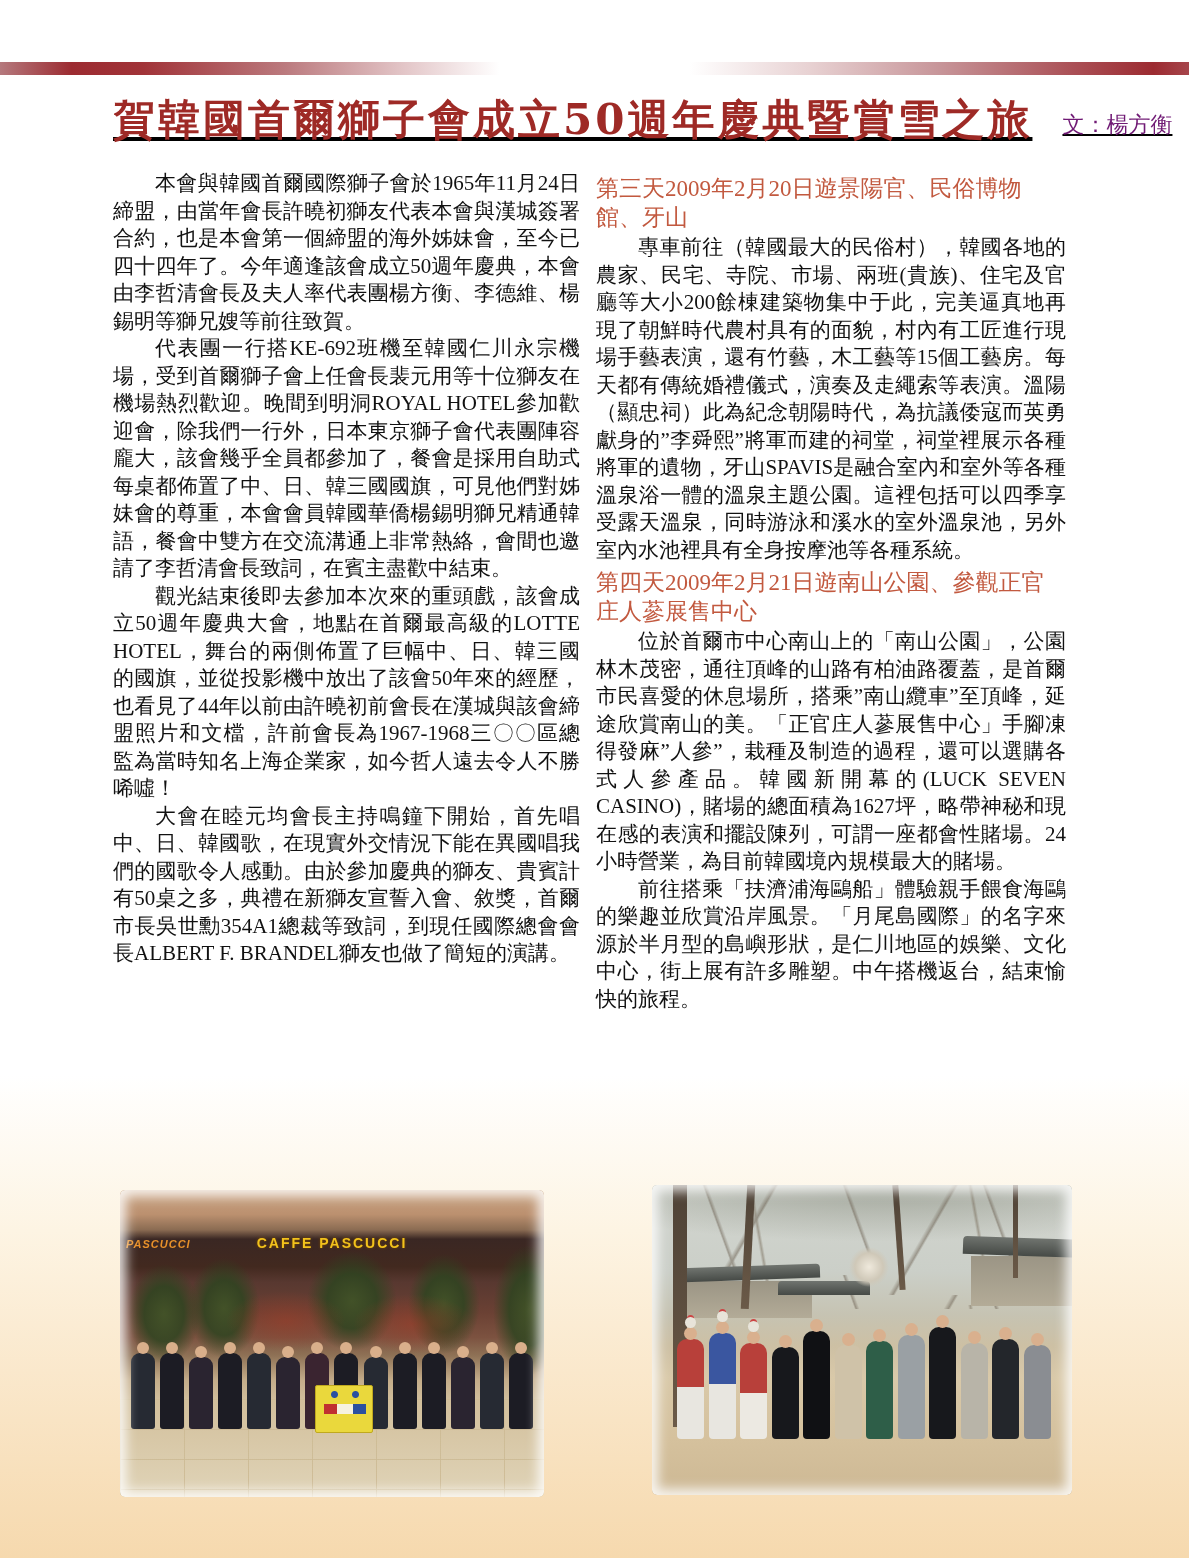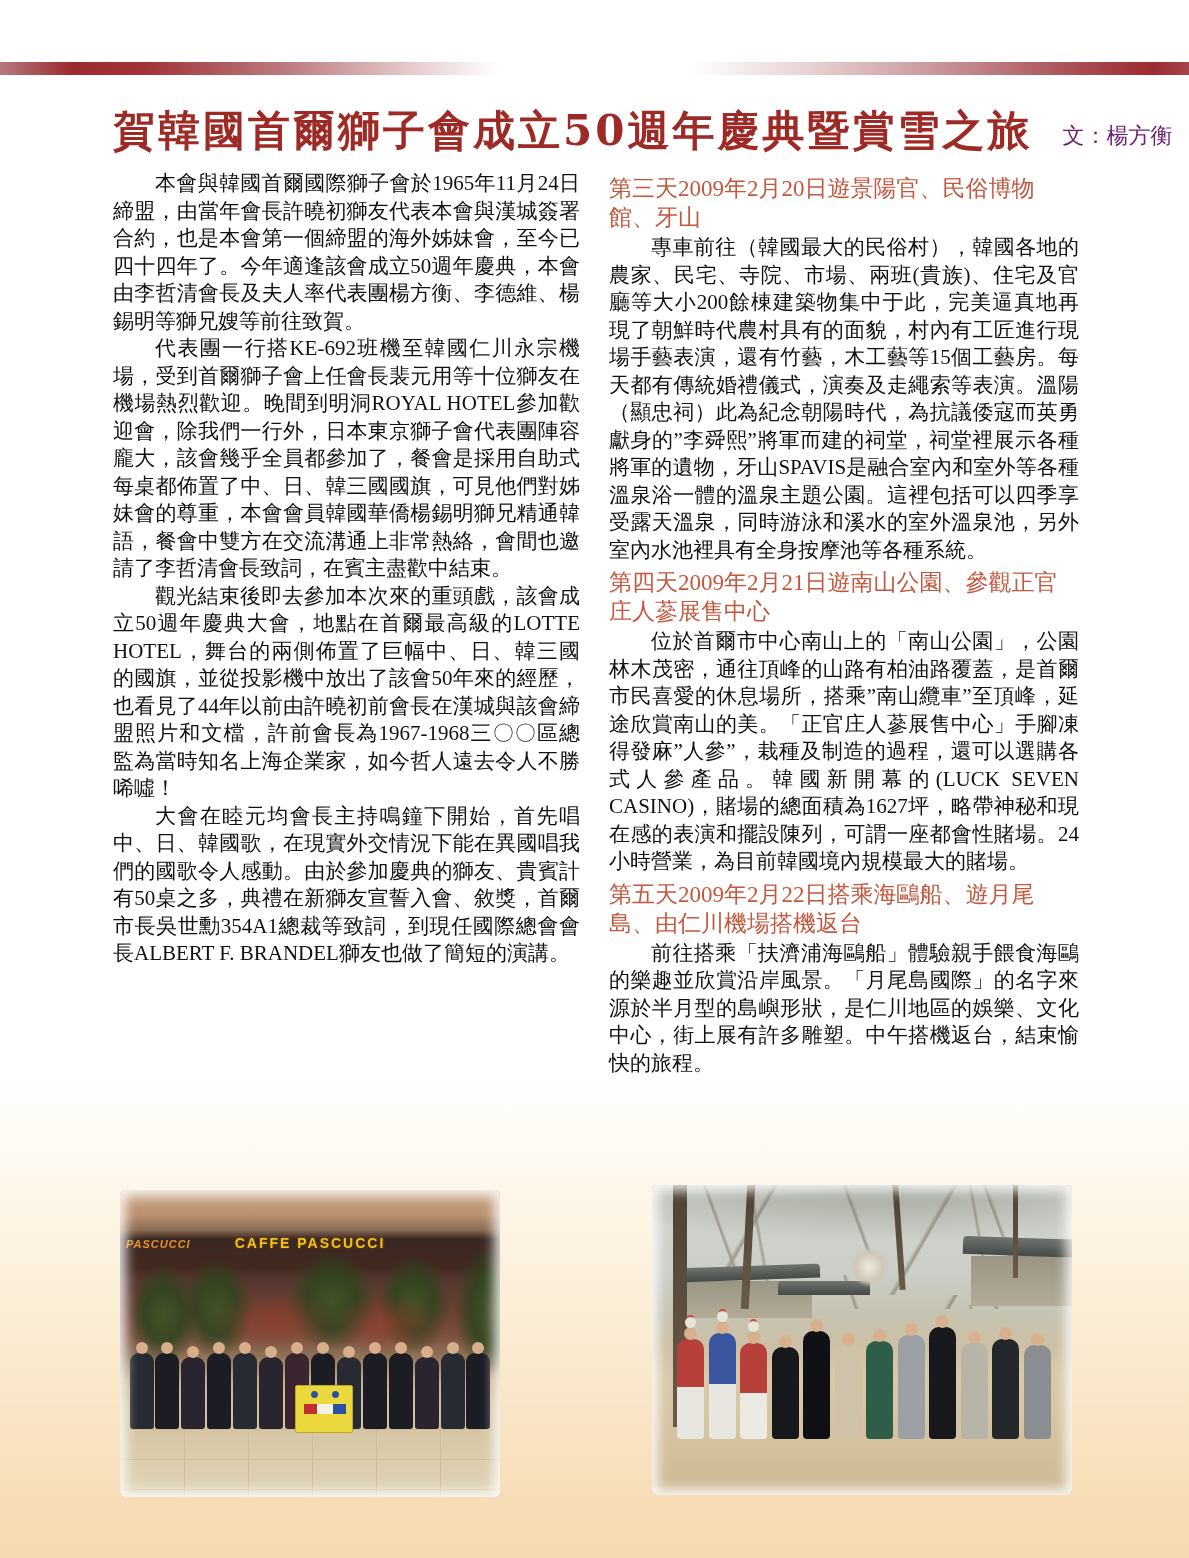--- a/index.html
+++ b/index.html
@@ -13,47 +13,47 @@
   
   .topbar {
     position:absolute; top:62px; left:0; width:1189px; height:13px;
     background:linear-gradient(90deg,
       #b5797d 0%, #9c2b31 6%, #a13338 12%, #bb7a7e 24%, #e3c6c8 34%,
       #ffffff 42%, #ffffff 58%, #e8d2d3 68%, #c79599 79%, #ab5157 90%,
       #9c2b31 97%, #a6454b 100%);
   }
 
   
-  .header { position:absolute; top:105px; left:113px; width:976px; display:flex; align-items:flex-start; }
+  .header { position:absolute; top:94px; left:113px; width:976px; display:flex; align-items:flex-start;text-decoration:underline; }
   .page-title {
     font-family:"DejaVu Serif", serif; font-weight:bold;
     font-size:42px; line-height:1.25; color:#9e2a26; letter-spacing:3px; white-space:nowrap;
   }
   .byline { font-size:22px; color:#701a75; margin-left:30px; margin-top:16px; white-space:nowrap; }
 
   
-  .columns { position:absolute; top:170px; left:113px; width:966px; display:flex; gap:29px; }
+  .columns { position:absolute; top:170px; left:113px; width:966px; display:flex; gap:16px; }
   .col { width:467px; }
   .col-right { width:470px; }
   .col p {
     font-size:21px; line-height:27.5px; color:#111;
     text-align:justify; text-indent:2em;
   }
   h2.day {
     font-family:Liberation Serif, serif; font-weight:normal;
     font-size:23px; line-height:29px; color:#c2593f; margin:4px 0 2px;
   }
 
   
   .photo { position:absolute; border-radius:5px; overflow:hidden; }
   .photo::after {
     content:""; position:absolute; inset:0; border-radius:5px; pointer-events:none;
     box-shadow:inset 0 0 12px 6px rgba(255,255,255,.85);
   }
-  .photo-left  { left:120px; top:1190px; width:380px; height:307px; }
+  .photo-left  { left:120px; top:1190px; width:424px; height:307px; }
   .photo-right { left:652px; top:1185px; width:420px; height:310px; }
 
   
   .p1-bg { position:absolute; inset:0;
     background:linear-gradient(180deg,
       #c9a584 0%, #bb906f 8%, #8a6b52 13%, #3a2723 16%, #42291f 25%,
       #583830 30%, #6b4134 40%, #7c5240 48%, #8f7256 54%, #c4ad8a 62%,
       #d8c8a6 72%, #ddd0b2 100%);
   }
   .p1-floor { position:absolute; left:0; right:0; bottom:0; height:32%;
@@ -165,21 +165,20 @@
     <p>本會與韓國首爾國際獅子會於1965年11月24日締盟，由當年會長許曉初獅友代表本會與漢城簽署合約，也是本會第一個締盟的海外姊妹會，至今已四十四年了。今年適逢該會成立50週年慶典，本會由李哲清會長及夫人率代表團楊方衡、李德維、楊錫明等獅兄嫂等前往致賀。</p>
     <p>代表團一行搭KE-692班機至韓國仁川永宗機場，受到首爾獅子會上任會長裴元用等十位獅友在機場熱烈歡迎。晚間到明洞ROYAL HOTEL參加歡迎會，除我們一行外，日本東京獅子會代表團陣容龐大，該會幾乎全員都參加了，餐會是採用自助式每桌都佈置了中、日、韓三國國旗，可見他們對姊妹會的尊重，本會會員韓國華僑楊錫明獅兄精通韓語，餐會中雙方在交流溝通上非常熱絡，會間也邀請了李哲清會長致詞，在賓主盡歡中結束。</p>
     <p>觀光結束後即去參加本次來的重頭戲，該會成立50週年慶典大會，地點在首爾最高級的LOTTE HOTEL，舞台的兩側佈置了巨幅中、日、韓三國的國旗，並從投影機中放出了該會50年來的經歷，也看見了44年以前由許曉初前會長在漢城與該會締盟照片和文檔，許前會長為1967-1968三〇〇區總監為當時知名上海企業家，如今哲人遠去令人不勝唏噓！</p>
     <p>大會在睦元均會長主持鳴鐘下開始，首先唱中、日、韓國歌，在現實外交情況下能在異國唱我們的國歌令人感動。由於參加慶典的獅友、貴賓計有50桌之多，典禮在新獅友宣誓入會、敘獎，首爾市長吳世勳354A1總裁等致詞，到現任國際總會會長ALBERT F. BRANDEL獅友也做了簡短的演講。</p>
   </div>
   <div class="col col-right">
     <h2 class="day">第三天2009年2月20日遊景陽官、民俗博物館、牙山</h2>
     <p>專車前往（韓國最大的民俗村），韓國各地的農家、民宅、寺院、市場、兩班(貴族)、住宅及官廳等大小200餘棟建築物集中于此，完美逼真地再現了朝鮮時代農村具有的面貌，村內有工匠進行現場手藝表演，還有竹藝，木工藝等15個工藝房。每天都有傳統婚禮儀式，演奏及走繩索等表演。溫陽（顯忠祠）此為紀念朝陽時代，為抗議倭寇而英勇獻身的”李舜熙”將軍而建的祠堂，祠堂裡展示各種將軍的遺物，牙山SPAVIS是融合室內和室外等各種溫泉浴一體的溫泉主題公園。這裡包括可以四季享受露天溫泉，同時游泳和溪水的室外溫泉池，另外室內水池裡具有全身按摩池等各種系統。</p>
     <h2 class="day">第四天2009年2月21日遊南山公園、參觀正官庄人蔘展售中心</h2>
     <p>位於首爾市中心南山上的「南山公園」，公園林木茂密，通往頂峰的山路有柏油路覆蓋，是首爾市民喜愛的休息場所，搭乘”南山纜車”至頂峰，延途欣賞南山的美。「正官庄人蔘展售中心」手腳凍得發麻”人參”，栽種及制造的過程，還可以選購各式人參產品。韓國新開幕的(LUCK SEVEN CASINO)，賭場的總面積為1627坪，略帶神秘和現在感的表演和擺設陳列，可謂一座都會性賭場。24小時營業，為目前韓國境內規模最大的賭場。</p>
-    <h2 class="day">第五天2009年2月22日搭乘海鷗船、遊月尾島、由仁川機場搭機返台</h2>
     <p>前往搭乘「扶濟浦海鷗船」體驗親手餵食海鷗的樂趣並欣賞沿岸風景。「月尾島國際」的名字來源於半月型的島嶼形狀，是仁川地區的娛樂、文化中心，街上展有許多雕塑。中午搭機返台，結束愉快的旅程。</p>
   </div>
 </div>
 
 <figure class="photo photo-left">
   <div class="p1-bg"></div>
   <div class="plant e"></div>
   <div class="plant a"></div>
   <div class="plant b"></div>
   <div class="plant c"></div>

